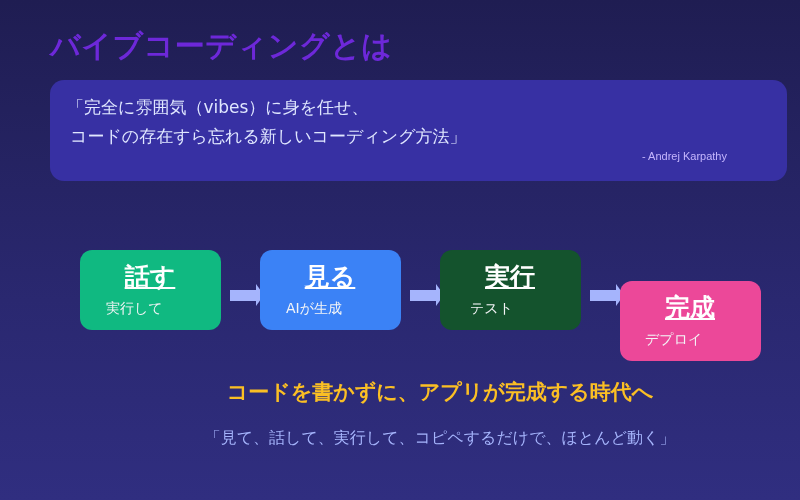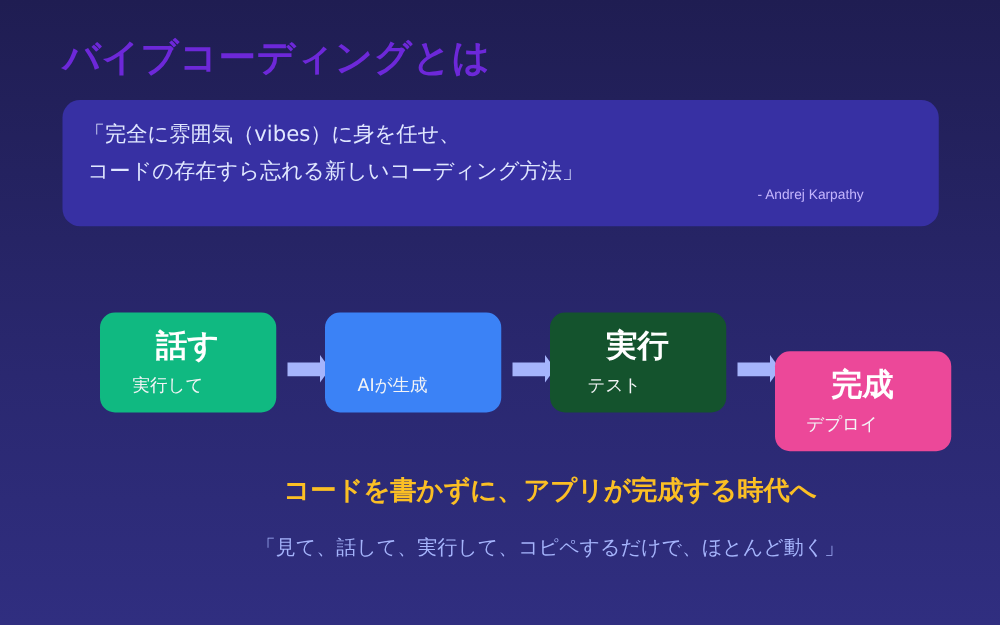--- a/index.html
+++ b/index.html
@@ -24,20 +24,21 @@
       letter-spacing: 0.5px;
     }
     .quote-box {
       position: absolute;
       left: 50px;
       top: 80px;
       width: 701px;
       height: 101px;
       background: #3730a3;
       border-radius: 14px;
+      padding-left: 36px;
     }
     .quote-line {
       position: absolute;
       font-size: 17px;
       color: #e0e7ff;
       white-space: nowrap;
     }
     .quote-line.l1 { left: 17px; top: 16px; }
     .quote-line.l2 { left: 20px; top: 45px; }
     .quote-author {
@@ -57,20 +58,21 @@
       color: #ffffff;
     }
     .step .step-title {
       position: absolute;
       left: 0;
       right: 1px;
       top: 10px;
       text-align: center;
       font-size: 25px;
       font-weight: bold;
+      text-decoration: underline;
     }
     .step .step-sub {
       position: absolute;
       left: 26px;
       top: 50px;
       font-size: 14px;
       color: #f3f4f6;
       white-space: nowrap;
     }
     .step.s1 { left: 80px;  background: #10b981; }
@@ -126,20 +128,21 @@
   <div class="step-title">話す</div>
   <div class="step-sub">実行して</div>
 </div>
 
 <svg class="arrow a1" viewBox="0 0 40 28">
   <rect x="2" y="9" width="26" height="11" fill="#a5b4fc"></rect>
   <polygon points="28,3 36,14 28,25" fill="#a5b4fc"></polygon>
 </svg>
 
 <div class="step s2">
+  <div class="step-title">見る</div>
   <div class="step-sub">AIが生成</div>
 </div>
 
 <svg class="arrow a2" viewBox="0 0 40 28">
   <rect x="2" y="9" width="26" height="11" fill="#a5b4fc"></rect>
   <polygon points="28,3 36,14 28,25" fill="#a5b4fc"></polygon>
 </svg>
 
 <div class="step s3">
   <div class="step-title">実行</div>

